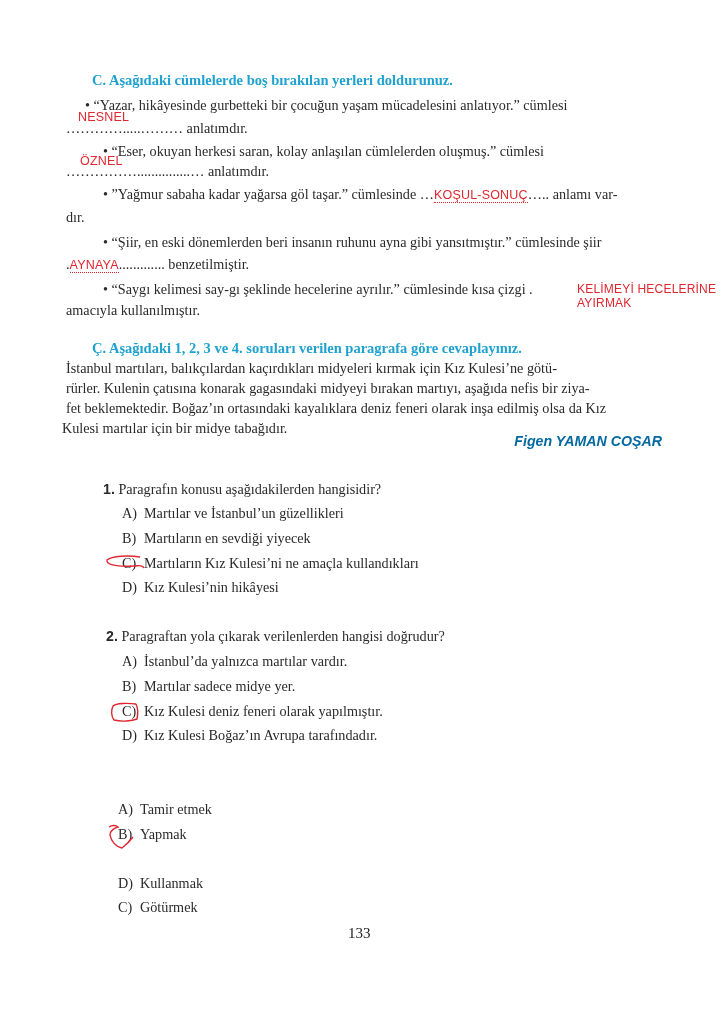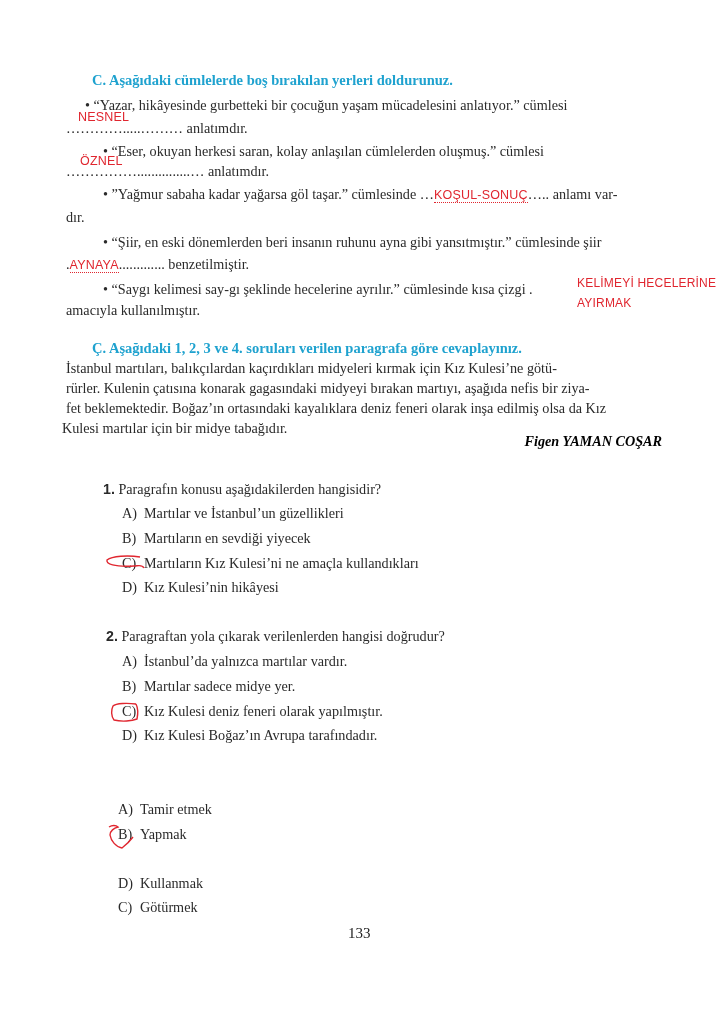--- a/index.html
+++ b/index.html
@@ -5,22 +5,22 @@
   html, body { margin: 0; padding: 0; background: #ffffff; }
   body { width: 726px; height: 1024px; position: relative; overflow: hidden;
          font-family: "DejaVu Serif", "Liberation Serif", serif; color: #222; }
   .page { position: absolute; left: 0; top: 0; width: 726px; height: 1024px; }
   .abs { position: absolute; white-space: nowrap; }
   .serif { font-family: "Liberation Serif", "DejaVu Serif", serif; font-size: 14.2px; color: #2a2a2a; }
   .heading { font-family: "Liberation Serif", "DejaVu Serif", serif; font-weight: bold;
              color: #1fa2cf; font-size: 14.5px; }
   .hand { font-family: "Liberation Sans", "DejaVu Sans", sans-serif; color: #e0262f;
           font-size: 12.5px; letter-spacing: 0.2px; }
-  .author { font-family: Liberation Serif, serif; font-weight: bold; font-style: italic;
-            font-size: 14.2px; color: #000000; }
+  .author { font-family: Liberation Sans, sans-serif; font-weight: bold; font-style: italic;
+            font-size: 14.2px; color: #0369a1; }
   .qnum { font-family: "Liberation Sans", "DejaVu Sans", sans-serif; font-weight: bold; }
   .opt-letter { display: inline-block; width: 22px; }
   .dotted-under { border-bottom: 1px dotted #e0262f; }
   svg.mark { position: absolute; overflow: visible; }
   .pagenum { font-family: "Liberation Serif", "DejaVu Serif", serif; font-size: 15px; color: #222; }
 </style>
 </head>
 <body>
 
 <div class="page">
@@ -35,21 +35,21 @@
   <div class="abs hand" style="left:80px; top:154px;">ÖZNEL</div>
   <div class="abs serif" style="left:66px; top:163px;"><span>……………...............… </span><span>anlatımdır.</span></div>
 
   <div class="abs serif" style="left:103px; top:186px;"><span>• ”Yağmur sabaha kadar yağarsa göl taşar.” cümlesinde …</span><span class="hand dotted-under" style="font-size:12.5px;">KOŞUL-SONUÇ</span><span>….. anlamı var-</span></div>
   <div class="abs serif" style="left:66px; top:209px;">dır.</div>
 
   <div class="abs serif" style="left:103px; top:234px;">• “Şiir, en eski dönemlerden beri insanın ruhunu ayna gibi yansıtmıştır.” cümlesinde şiir</div>
   <div class="abs serif" style="left:66px; top:256px;"><span>.</span><span class="hand dotted-under">AYNAYA</span><span>............. benzetilmiştir.</span></div>
 
   <div class="abs serif" style="left:103px; top:281px;">• “Saygı kelimesi say-gı şeklinde hecelerine ayrılır.” cümlesinde kısa çizgi .</div>
-  <div class="abs hand" style="left:577px; top:276px; font-size:12px;">KELİMEYİ HECELERİNE</div>
+  <div class="abs hand" style="left:577px; top:282px; font-size:12px;">KELİMEYİ HECELERİNE</div>
   <div class="abs hand" style="left:577px; top:296px; font-size:12px;">AYIRMAK</div>
   <div class="abs serif" style="left:66px; top:302px;">amacıyla kullanılmıştır.</div>
 
   <div class="abs heading" style="left:92px; top:340px;">Ç.  Aşağıdaki 1, 2, 3 ve 4. soruları verilen paragrafa göre cevaplayınız.</div>
   <div class="abs serif" style="left:66px; top:360px;">İstanbul martıları, balıkçılardan kaçırdıkları midyeleri kırmak için Kız Kulesi’ne götü-</div>
   <div class="abs serif" style="left:66px; top:380px;">rürler. Kulenin çatısına konarak gagasındaki midyeyi bırakan martıyı, aşağıda nefis bir ziya-</div>
   <div class="abs serif" style="left:66px; top:400px;">fet beklemektedir. Boğaz’ın ortasındaki kayalıklara deniz feneri olarak inşa edilmiş olsa da Kız</div>
   <div class="abs serif" style="left:62px; top:420px;text-align:center;">Kulesi martılar için bir midye tabağıdır.</div>
   <div class="abs author" style="right:64px; top:433px;">Figen YAMAN COŞAR</div>
 

